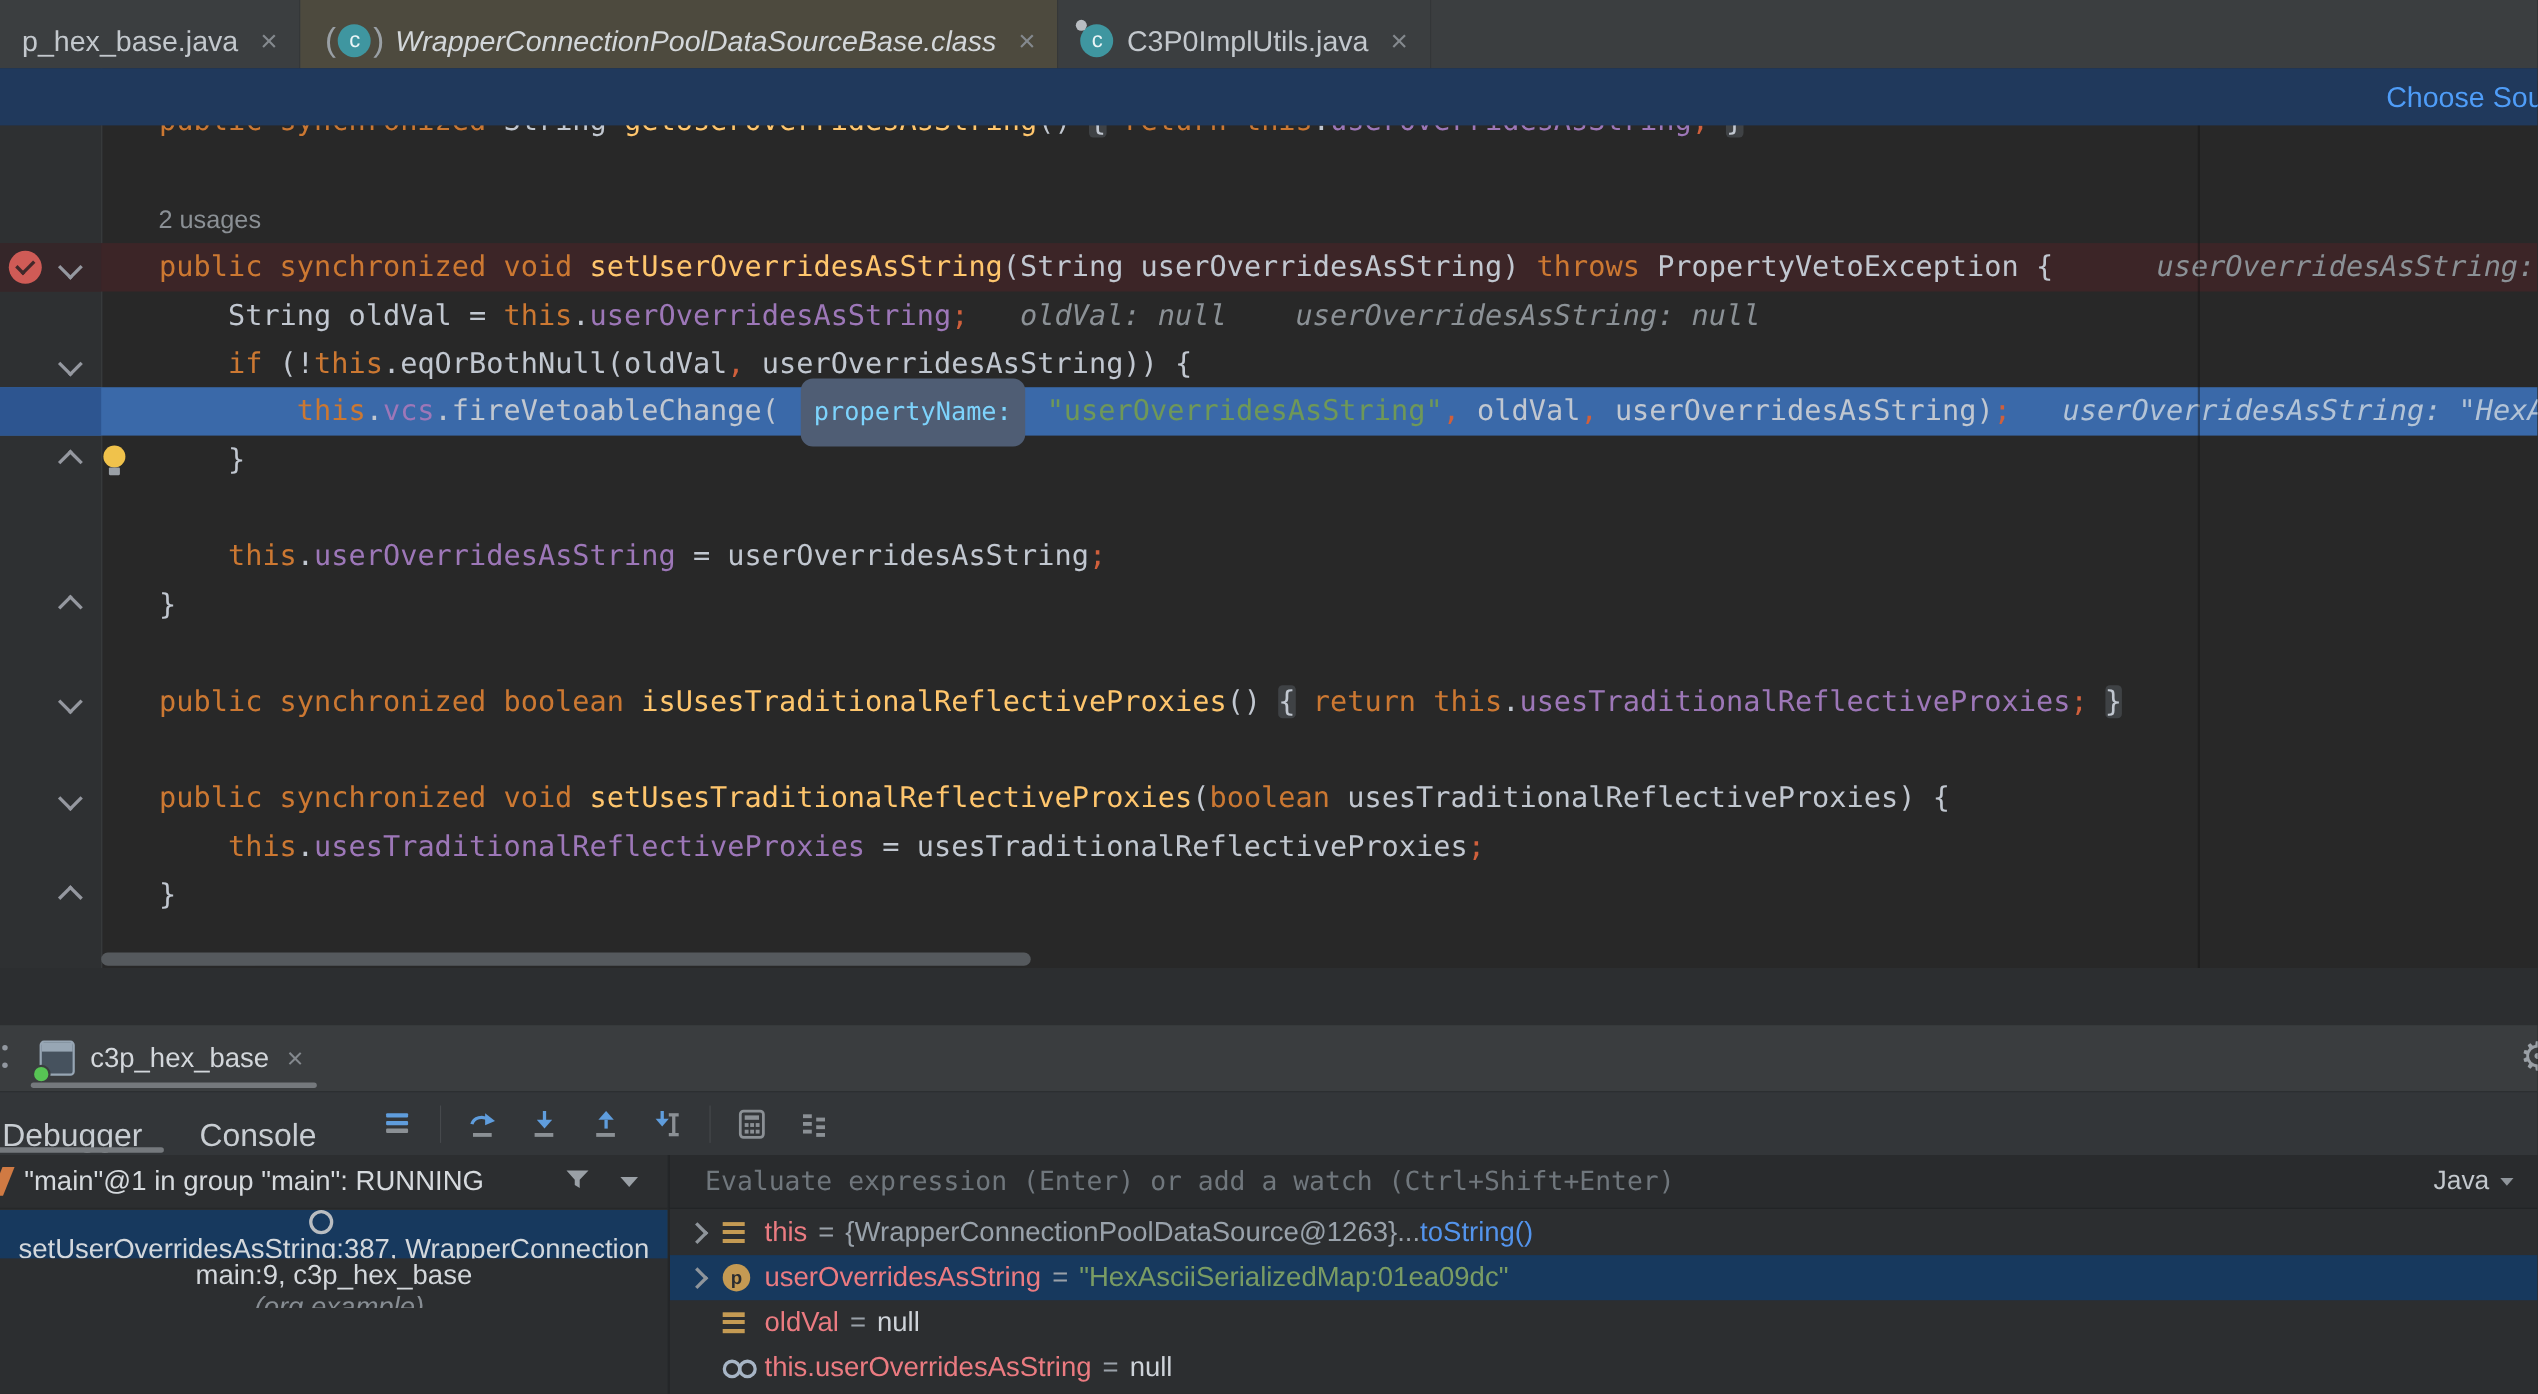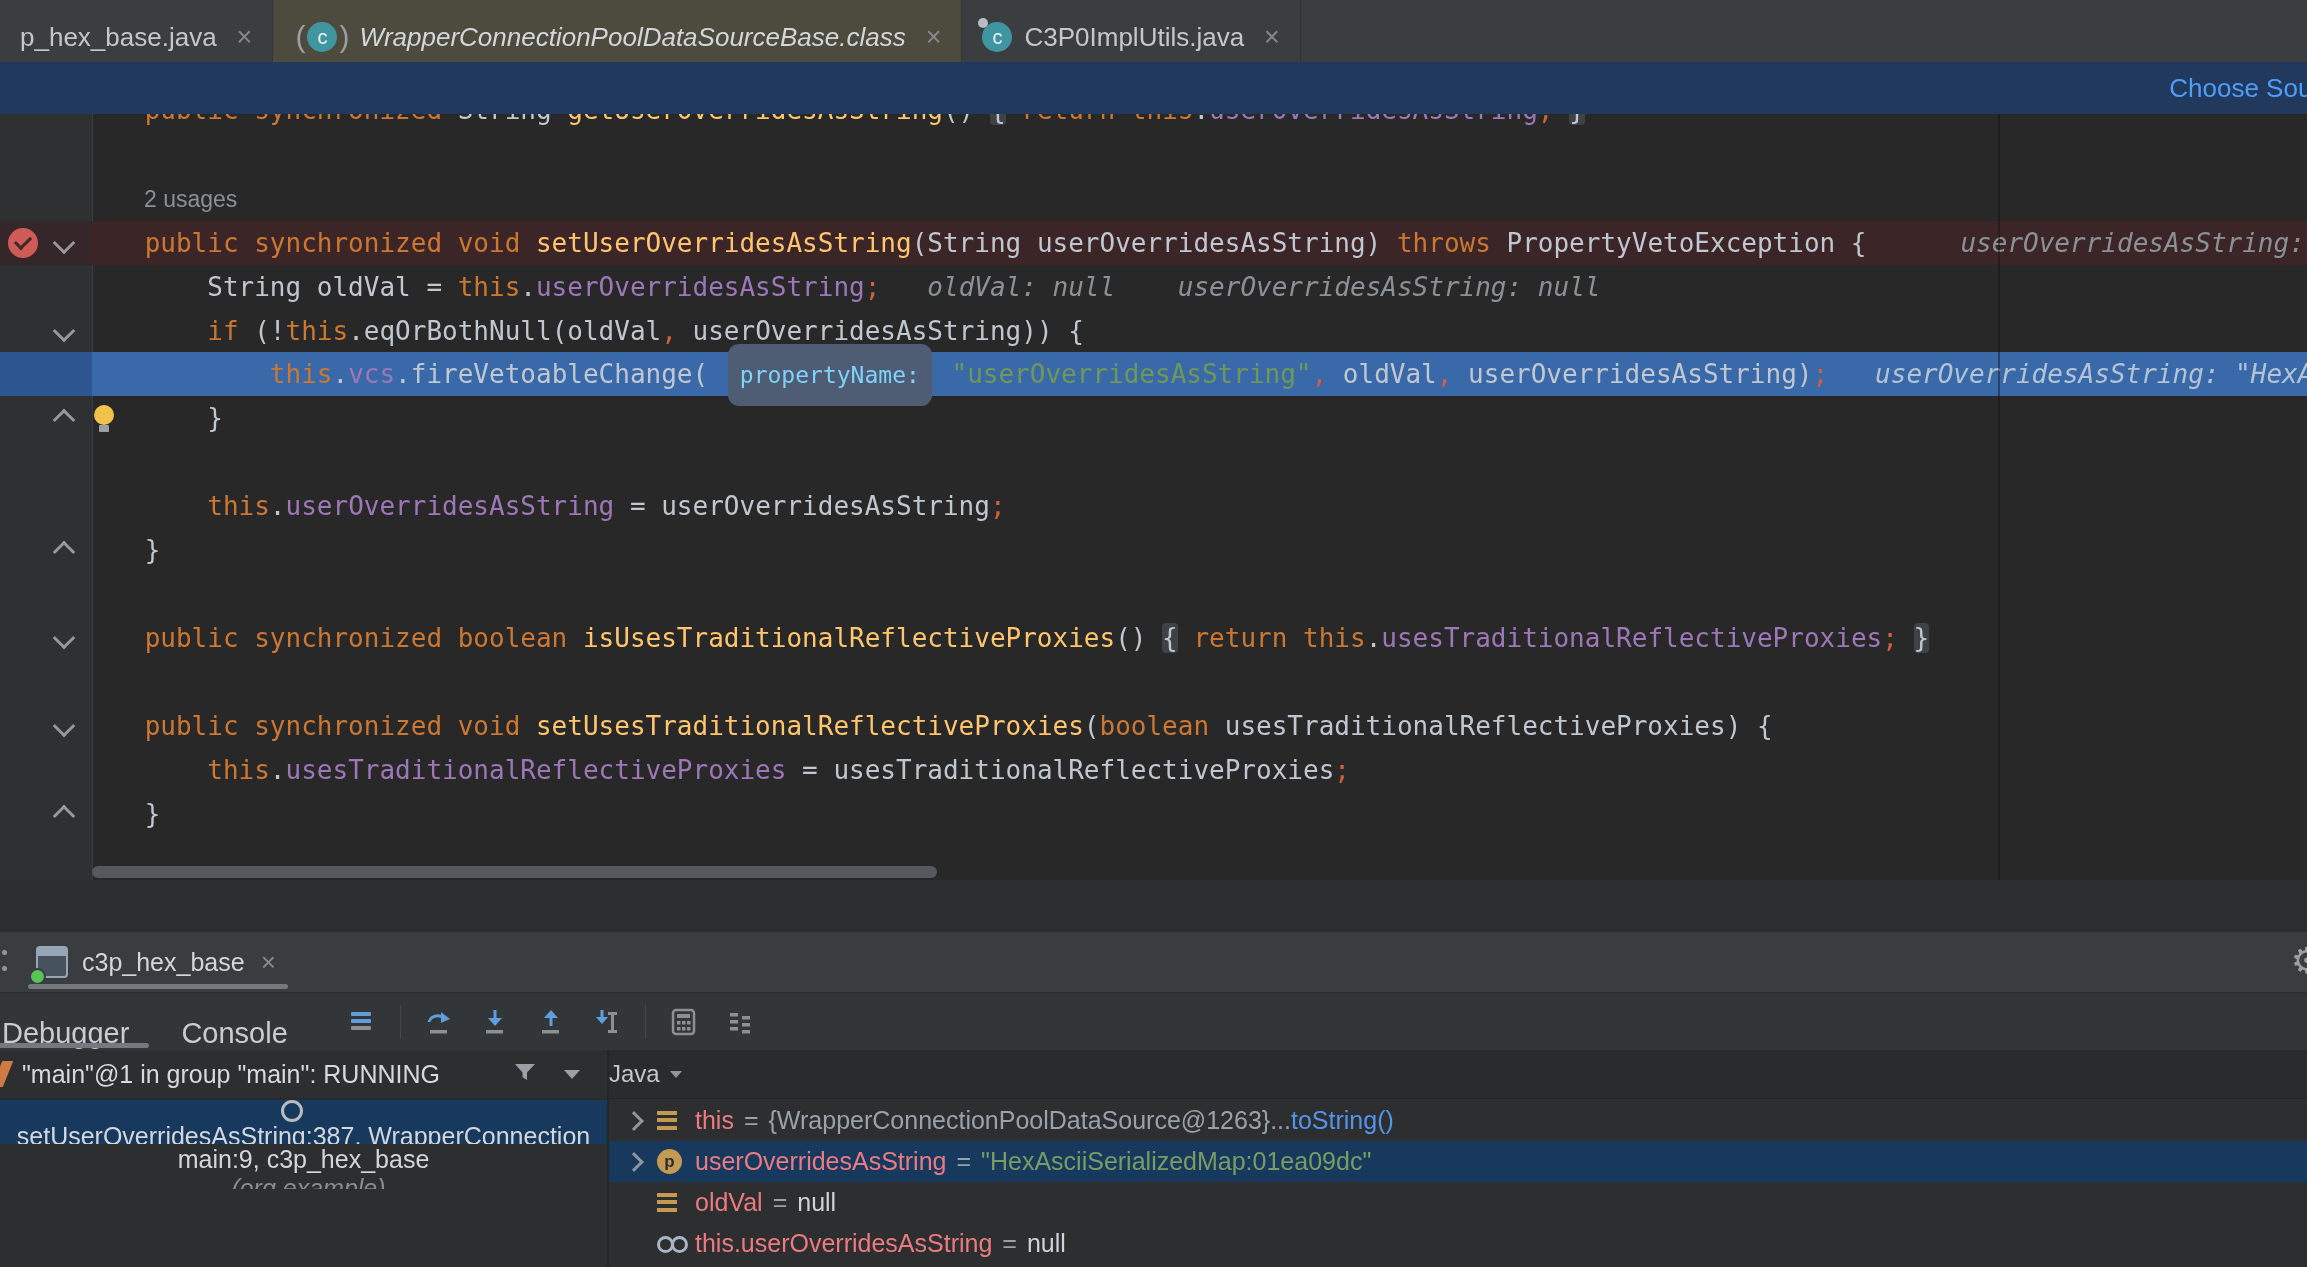--- a/index.html
+++ b/index.html
@@ -279,20 +279,21 @@
               <span class="frame-ind"></span>
               <span>main:9, c3p_hex_base</span>
               <span class="frame-pkg">(org.example)</span>
             </div>
           </div>
         <div class="frames-scroll"></div>
       </div>
 
       <div class="vars-panel">
         <div class="eval-row">
+          <span class="eval-ph">Evaluate expression (Enter) or add a watch (Ctrl+Shift+Enter)</span>
           <span class="lang">
             <span>Java</span>
             <span class="tri-down"></span>
           </span>
         </div>
         <div id="vars-list">
             <div class="var-row" style="top: 50px;">
               <span class="chev"></span>
               <span class="ic-slot">
                 <span class="ic-value"></span>

